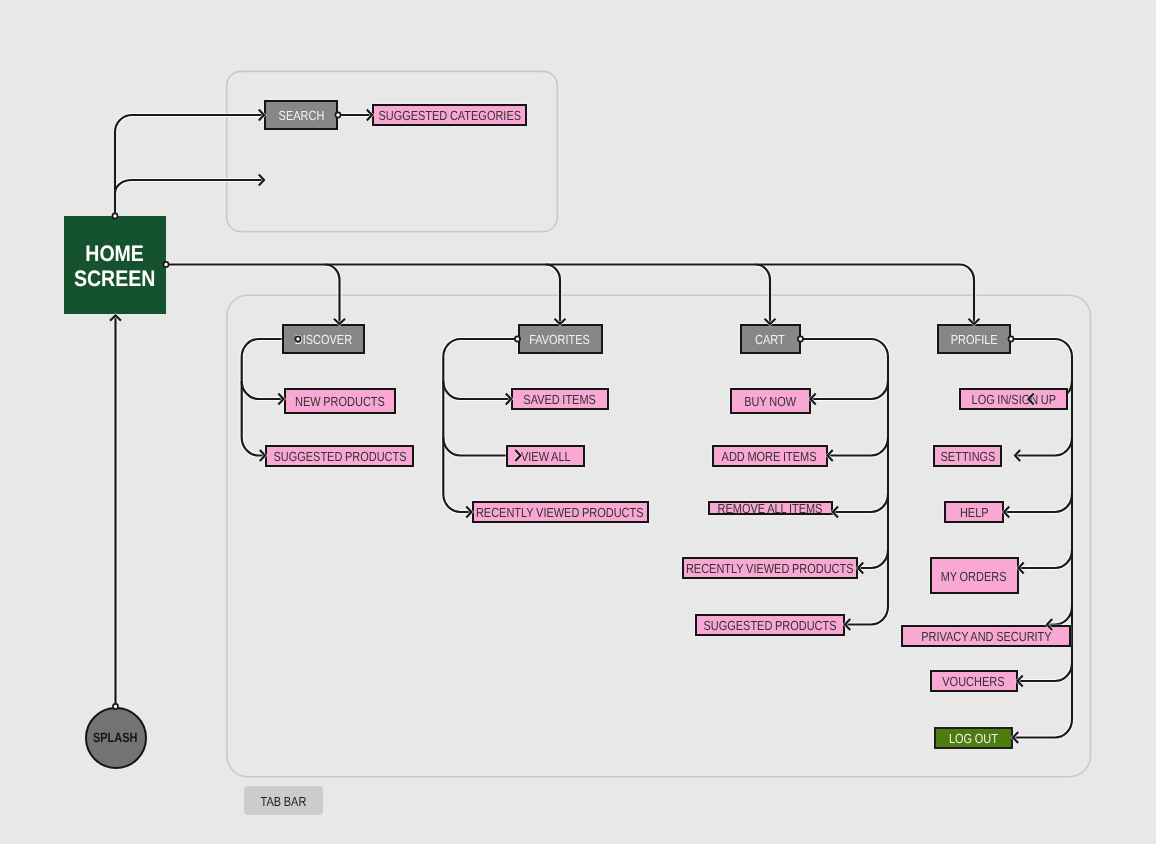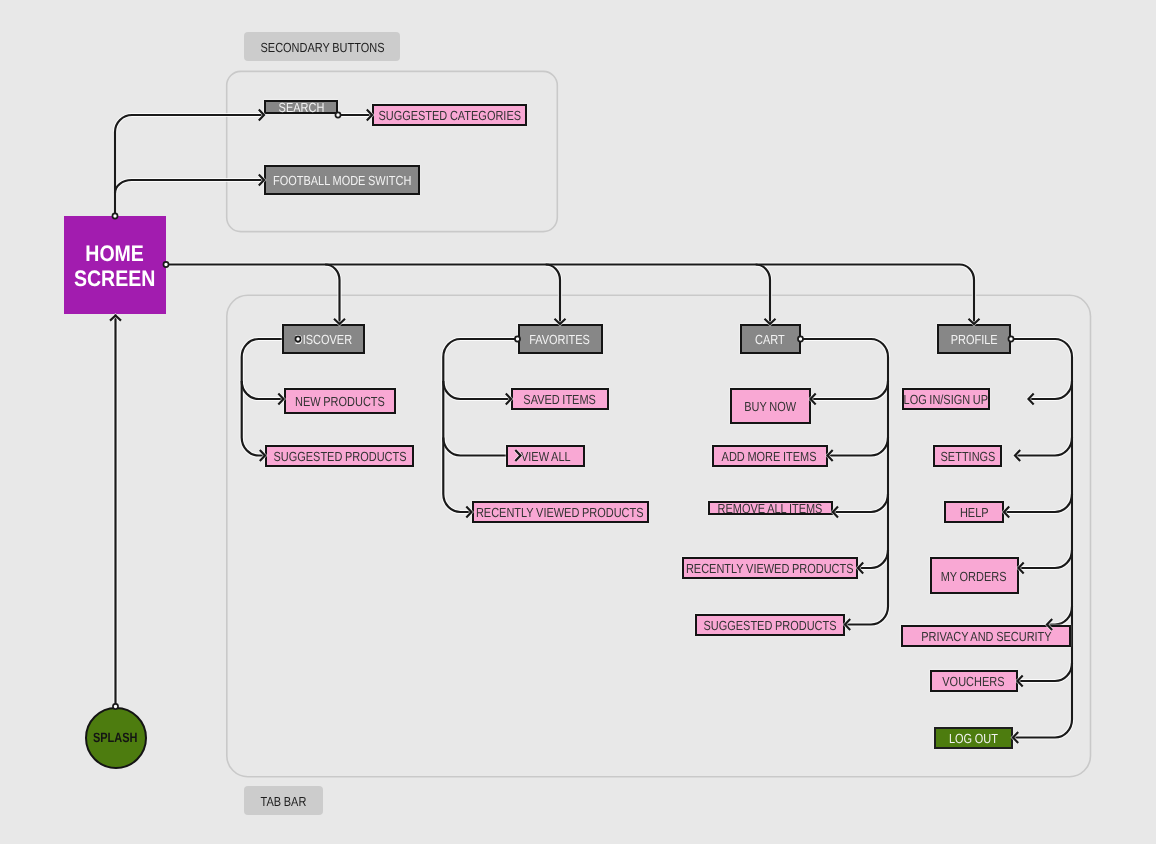--- a/index.html
+++ b/index.html
@@ -11,38 +11,35 @@
 .glabel{position:absolute;background:#cccccc;border-radius:4px;display:flex;align-items:center;justify-content:center;}
 .glabel span{font-size:13.2px;color:#1e1e1e;display:inline-block;transform:scaleX(.832) translateY(.6px);white-space:nowrap;word-spacing:-0.5px;}
 .node{position:absolute;box-sizing:border-box;display:flex;align-items:center;justify-content:center;}
 .node .lbl{font-size:13.2px;line-height:1;display:inline-block;transform:scaleX(.832) translateY(.5px);white-space:nowrap;word-spacing:-0.5px;}
 .node.tab{background:#878787;border:2.2px solid #141414;box-shadow:0 0 1.8px .35px rgba(255,255,255,.85);}
 .node.tab .lbl{color:#f2f2f2;}
 .node.item{background:#f9a8d4;border:2.2px solid #141414;box-shadow:0 0 1.8px .35px rgba(255,255,255,.85);}
 .node.item .lbl{color:#333333;}
 .node.item.dark{background:#4d7c0f;border-color:#1e1e1e;box-shadow:0 0 2px .4px rgba(255,255,255,.6);}
 .node.item.dark .lbl{color:#f2f2f2;}
-.node.home{background:#a21caf;flex-direction:column;}
+.node.home{background:#14532d;flex-direction:column;}
 .node.home .lbl{color:#ffffff;font-weight:700;font-size:22.4px;line-height:24.8px;transform:scaleX(.873) translateY(1.6px);}
-.node.splash{background:#4d7c0f;border:2.2px solid #141414;border-radius:50%;}
+.node.splash{background:#737373;border:2.2px solid #141414;border-radius:50%;}
 .node.splash .lbl{color:#141414;font-weight:700;font-size:13.4px;transform:scaleX(.82) translateY(.4px);}
 </style>
 </head>
 <body>
 
 <div id="stage">
 
   <svg class="layer" viewBox="0 0 1156 844" width="1156" height="844">
     <rect x="226.7" y="71.4" width="330.6" height="160.2" rx="14" ry="14" fill="none" stroke="#c9c9c9" stroke-width="1.6"></rect>
     <rect x="226.8" y="295.3" width="863.7" height="481.4" rx="21" ry="21" fill="none" stroke="#c9c9c9" stroke-width="1.6"></rect>
   </svg>
 
-  <div class="glabel" style="left:244.4px;top:32px;width:156px;height:29px">
-      <span>SECONDARY BUTTONS</span>
-    </div>
   <div class="glabel" style="left:244.4px;top:786px;width:78.8px;height:28.8px">
       <span>TAB BAR</span>
     </div>
 
 <svg class="layer" viewBox="0 0 1156 844" width="1156" height="844">
 <g fill="none" stroke="#ffffff" stroke-width="4.2" stroke-opacity=".8">
 <path d="M 115.0 216.0 L 115.0 132.0 A 17.0 17.0 0 0 1 132.0 115 L 264.0 115"></path>
 <path d="M 115.0 193.0 A 16.5 13.0 0 0 1 131.5 180 L 264.0 180"></path>
 <path d="M 338.0 115 L 372.0 115"></path>
 <path d="M 115.5 706.5 L 115.5 314.0"></path>
@@ -97,25 +94,22 @@
 </g>
 </svg>
 
   <div class="node home" style="left:64.0px;top:216.0px;width:102.0px;height:98.0px">
       <span class="lbl">HOME</span>
       <span class="lbl">SCREEN</span>
     </div>
   <div class="node splash" style="left:84.5px;top:706.5px;width:62.0px;height:62.0px">
       <span class="lbl">SPLASH</span>
     </div>
-  <div class="node tab" style="left:264.0px;top:100.0px;width:74.0px;height:14px">
+  <div class="node tab" style="left:264.0px;top:100.0px;width:74.0px;height:30.0px">
       <span class="lbl">SEARCH</span>
-    </div>
-  <div class="node tab" style="left:264.0px;top:165.0px;width:156.0px;height:30.0px">
-      <span class="lbl">FOOTBALL MODE SWITCH</span>
     </div>
   <div class="node item" style="left:372.0px;top:104.0px;width:155.0px;height:22.0px">
       <span class="lbl">SUGGESTED CATEGORIES</span>
     </div>
   <div class="node tab" style="left:282px;top:324.0px;width:83.0px;height:30.0px">
       <span class="lbl">DISCOVER</span>
     </div>
   <div class="node item" style="left:283.5px;top:388.0px;width:112.0px;height:26px">
       <span class="lbl">NEW PRODUCTS</span>
     </div>
@@ -130,39 +124,39 @@
     </div>
   <div class="node item" style="left:506px;top:444.5px;width:79.0px;height:22.0px">
       <span class="lbl">VIEW ALL</span>
     </div>
   <div class="node item" style="left:471.5px;top:501.0px;width:177.0px;height:22.0px">
       <span class="lbl">RECENTLY VIEWED PRODUCTS</span>
     </div>
   <div class="node tab" style="left:739.5px;top:324.0px;width:61.0px;height:30.0px">
       <span class="lbl">CART</span>
     </div>
-  <div class="node item" style="left:729.5px;top:388.0px;width:81.0px;height:36px">
+  <div class="node item" style="left:729.5px;top:388.0px;width:81.0px;height:26px">
       <span class="lbl">BUY NOW</span>
     </div>
   <div class="node item" style="left:711.5px;top:444.5px;width:116.0px;height:22.0px">
       <span class="lbl">ADD MORE ITEMS</span>
     </div>
   <div class="node item" style="left:707.6px;top:501.0px;width:125.2px;height:14px">
       <span class="lbl">REMOVE ALL ITEMS</span>
     </div>
   <div class="node item" style="left:682.0px;top:557.0px;width:176.0px;height:22.0px">
       <span class="lbl">RECENTLY VIEWED PRODUCTS</span>
     </div>
   <div class="node item" style="left:695.0px;top:613.5px;width:150.0px;height:22.0px">
       <span class="lbl">SUGGESTED PRODUCTS</span>
     </div>
   <div class="node tab" style="left:937.0px;top:324.0px;width:74.0px;height:30.0px">
       <span class="lbl">PROFILE</span>
     </div>
-  <div class="node item" style="left:902px;top:388.0px;width:88px;height:22.0px">
+  <div class="node item" style="left:959px;top:388.0px;width:109.0px;height:22.0px">
       <span class="lbl">LOG IN/SIGN UP</span>
     </div>
   <div class="node item" style="left:933.0px;top:444.5px;width:69px;height:22.0px">
       <span class="lbl">SETTINGS</span>
     </div>
   <div class="node item" style="left:944.0px;top:501.0px;width:60.0px;height:22.0px">
       <span class="lbl">HELP</span>
     </div>
   <div class="node item" style="left:929.5px;top:557.0px;width:89.0px;height:37px">
       <span class="lbl">MY ORDERS</span>

